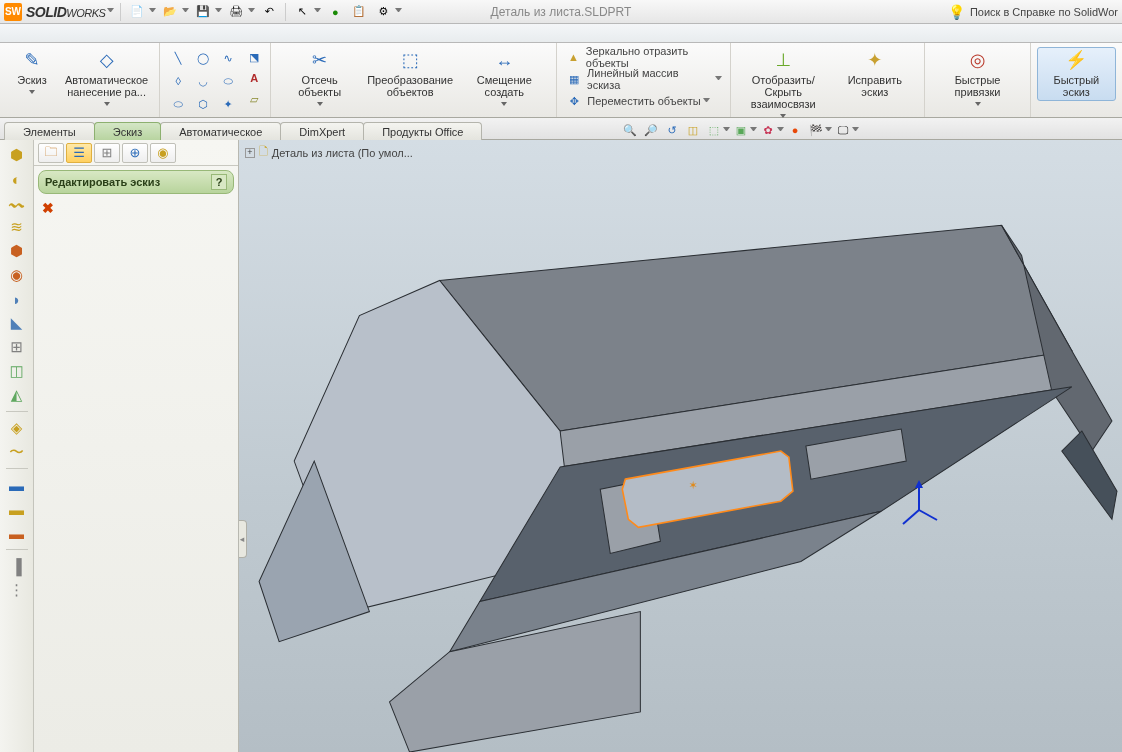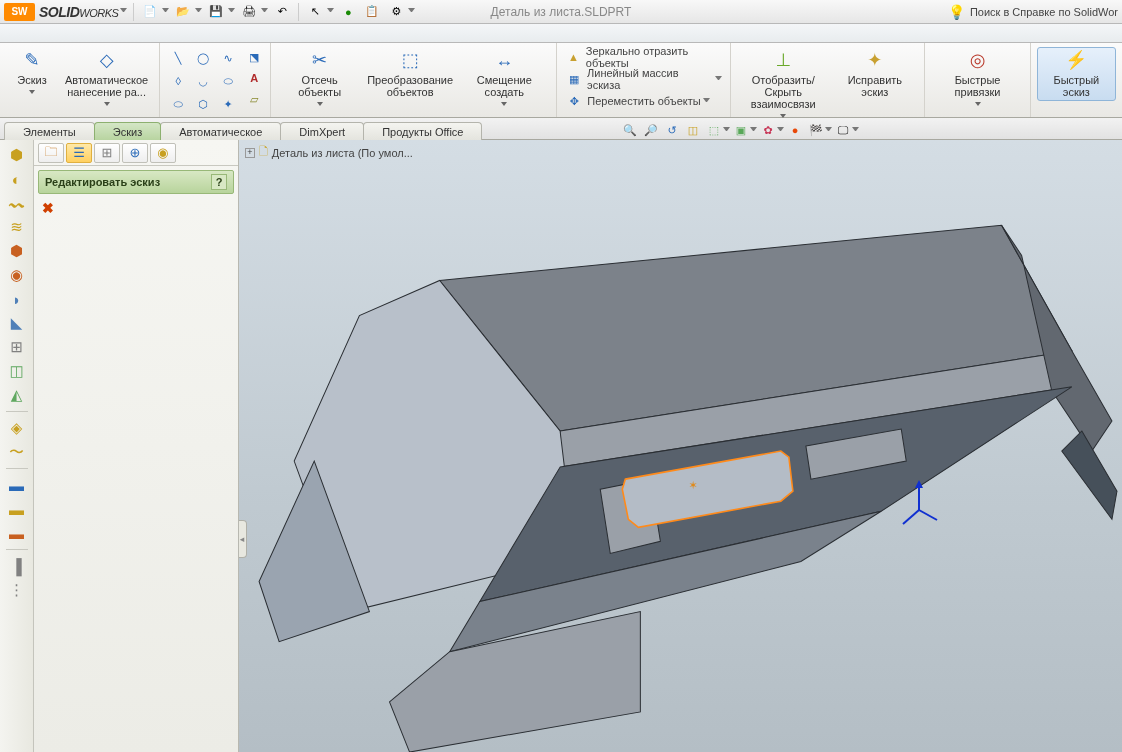--- a/index.html
+++ b/index.html
@@ -1,18 +1,18 @@
 <!DOCTYPE html>
 <html><head>
 <meta charset="utf-8">
 <style>
 *{margin:0;padding:0;box-sizing:border-box;font-family:"Segoe UI",Tahoma,Arial,sans-serif;font-size:11px;user-select:none}
 body{width:1122px;height:752px;background:#d4d0c8;overflow:hidden;position:relative}
 .titlebar{height:24px;background:linear-gradient(#f8f8f8,#e6e6e6);display:flex;align-items:center;gap:4px;padding:0 4px;border-bottom:1px solid #b8b8b8}
-.sw-logo{width:31px;height:18px;background:#ff8a00;border-radius:2px;color:#fff;display:flex;align-items:center;justify-content:center;font-weight:bold;font-size:10px}
+.sw-logo{width:18px;height:18px;background:#ff8a00;border-radius:2px;color:#fff;display:flex;align-items:center;justify-content:center;font-weight:bold;font-size:10px}
 .sw-wordmark{font-weight:bold;font-style:italic;color:#333;font-size:14px;letter-spacing:-.5px}
 .sw-wordmark em{font-weight:normal}
 .mini-dd{width:7px;height:7px;margin-left:-2px;border-left:3px solid transparent;border-right:3px solid transparent;border-top:4px solid #777}
 .tb-sep{width:1px;height:18px;background:#ccc;margin:0 2px}
 .tb-btn{width:20px;height:20px;display:flex;align-items:center;justify-content:center;border:1px solid transparent;border-radius:2px}
 .doc-title{position:absolute;left:50%;transform:translateX(-50%);color:#888;font-size:12px}
 .help-search{margin-left:auto;display:flex;align-items:center;gap:4px;color:#444}
 .help-search .bulb{color:#e8a400;font-size:14px}
 .ribbon{height:75px;background:linear-gradient(#fbfbfb,#e9e8e4);border-bottom:1px solid #a8a8a0;display:flex;align-items:stretch}
 .rbn-group{display:flex;align-items:flex-start;padding:4px 6px;border-right:1px solid #d4d2cc;gap:2px}
@@ -31,21 +31,21 @@
 .tab{padding:3px 18px 2px;border:1px solid #b4b4ac;border-bottom:none;border-radius:4px 4px 0 0;margin-right:-1px;background:linear-gradient(#f4f4f0,#e4e4de);color:#333;font-size:11px;position:relative;top:1px}
 .tab.active{background:linear-gradient(#d4e6c6,#b8d4a0);border-color:#8db070;z-index:2}
 .workarea{position:absolute;top:140px;left:0;right:0;bottom:0;display:flex}
 .side-toolstrip{width:34px;background:linear-gradient(90deg,#f4f4f0,#e8e8e0);border-right:1px solid #c4c4bc;display:flex;flex-direction:column;align-items:center;padding-top:4px;gap:2px}
 .side-toolstrip .sbtn{width:26px;height:22px;display:flex;align-items:center;justify-content:center;font-size:15px;border:1px solid transparent;border-radius:2px}
 .side-toolstrip .sep{width:22px;height:1px;background:#c8c8c0;margin:3px 0}
 .fm-panel{width:205px;background:linear-gradient(#f6f6f2,#ececE6);border-right:1px solid #b8b8b0;display:flex;flex-direction:column}
 .fm-tabs{height:26px;display:flex;align-items:center;gap:2px;padding:3px 4px;border-bottom:1px solid #c8c8c0}
 .fm-tabs .ft{width:26px;height:20px;border:1px solid #c0c0b8;border-radius:2px;background:linear-gradient(#fff,#eee);display:flex;align-items:center;justify-content:center;font-size:13px}
 .fm-tabs .ft.on{background:linear-gradient(#ffe9a8,#ffd060);border-color:#e0b040}
-.fm-header{margin:4px;background:linear-gradient(#d8e8c4,#b8d49c);border:1px solid #98b878;border-radius:2px;padding:3px 6px;display:flex;align-items:center;justify-content:space-between;font-weight:bold;color:#2a4018}
+.fm-header{margin:4px;background:linear-gradient(#d8e8c4,#b8d49c);border:1px solid #98b878;border-radius:8px;padding:3px 6px;display:flex;align-items:center;justify-content:space-between;font-weight:bold;color:#2a4018}
 .fm-header .q{width:16px;height:16px;background:#d8e8c4;border:1px solid #98b878;display:flex;align-items:center;justify-content:center;font-weight:bold}
 .fm-cancel{margin:0 4px;padding:2px 4px}
 .fm-cancel .x{color:#d04000;font-weight:bold;font-size:14px}
 .msg-box{margin:4px;border:1px solid #c8c89c;border-radius:2px}
 .msg-head{background:linear-gradient(#f0f0e0,#e4e4d0);padding:3px 6px;font-weight:bold;color:#444;display:flex;justify-content:space-between;align-items:center;border-bottom:1px solid #d8d8c0}
 .msg-head .chev{font-size:10px;color:#888}
 .msg-body{background:#ffffc8;padding:6px 8px;color:#333;line-height:1.35}
 .msg-body p{margin-bottom:6px}
 .viewport{flex:1;position:relative;background:linear-gradient(#d4dde4 0%,#bfc9d0 60%,#b4bec5 100%);overflow:hidden}
 .collapse-tab{position:absolute;left:-1px;top:380px;width:9px;height:38px;background:#e8e8e0;border:1px solid #b0b0a8;border-left:none;border-radius:0 4px 4px 0;display:flex;align-items:center;justify-content:center;color:#888;font-size:9px}

